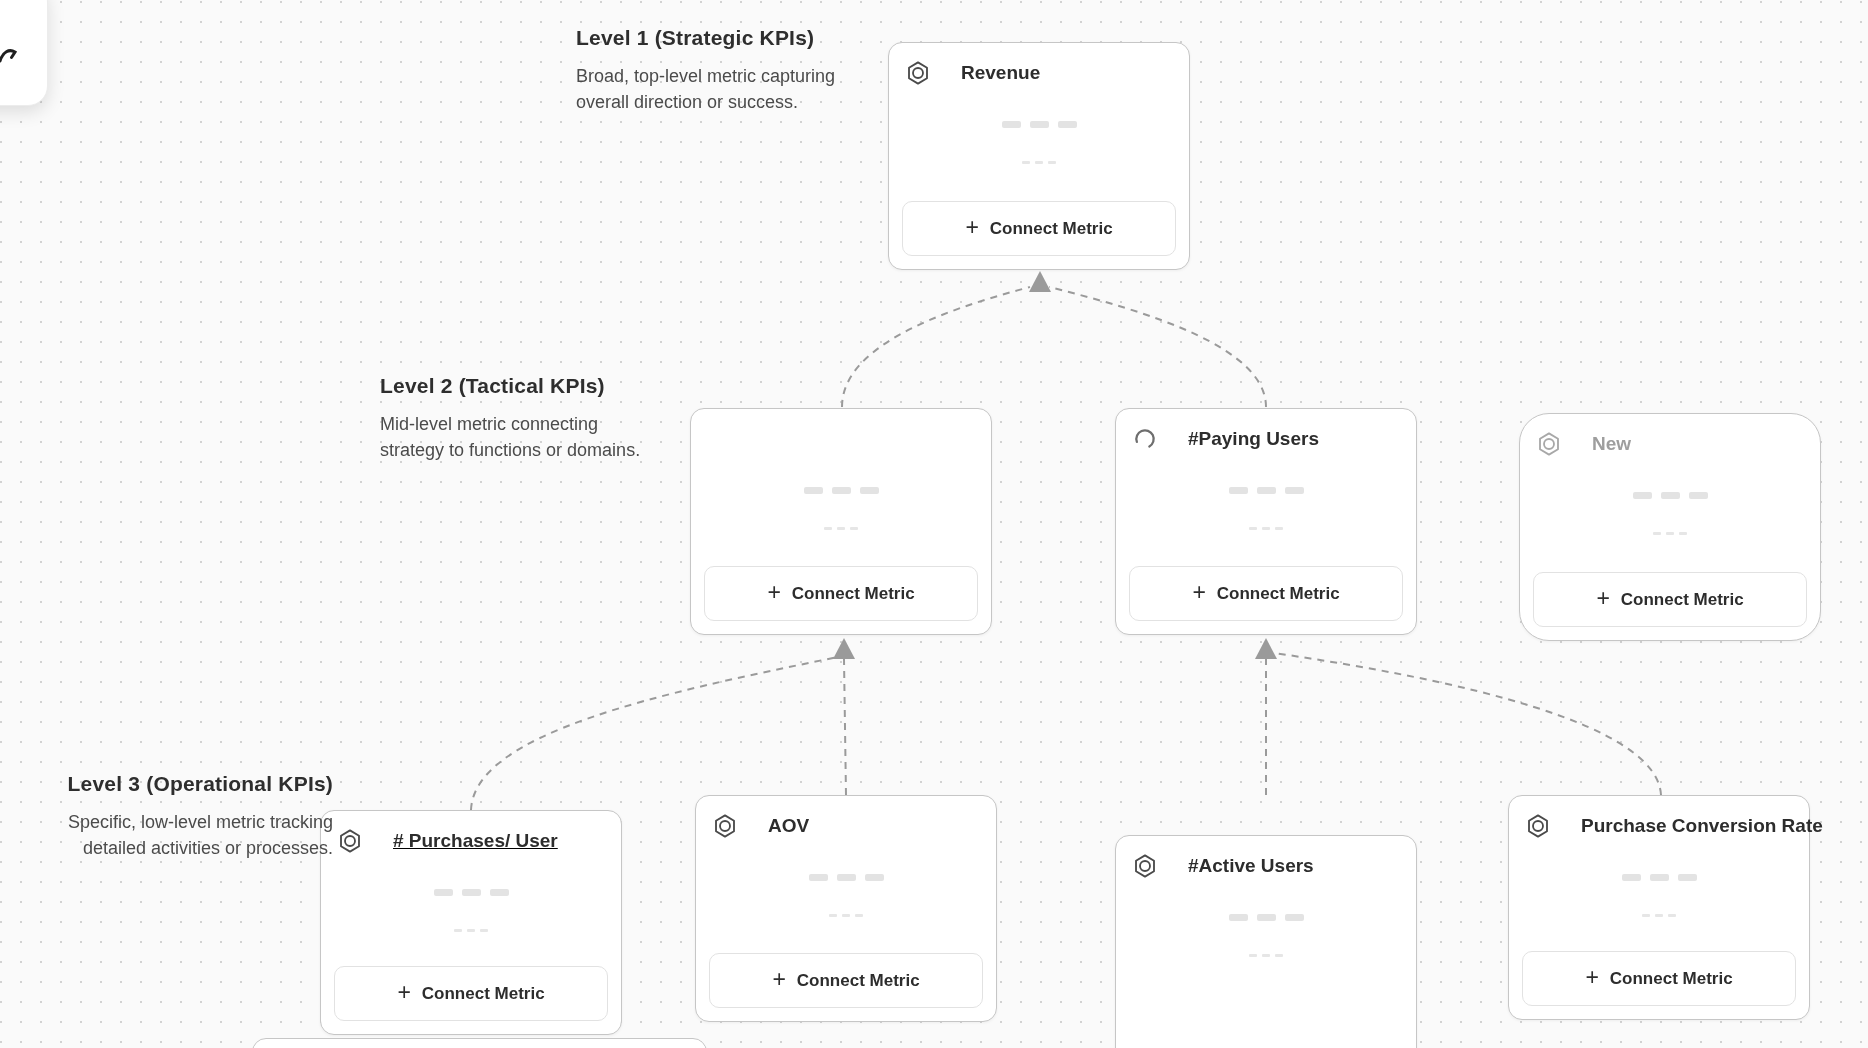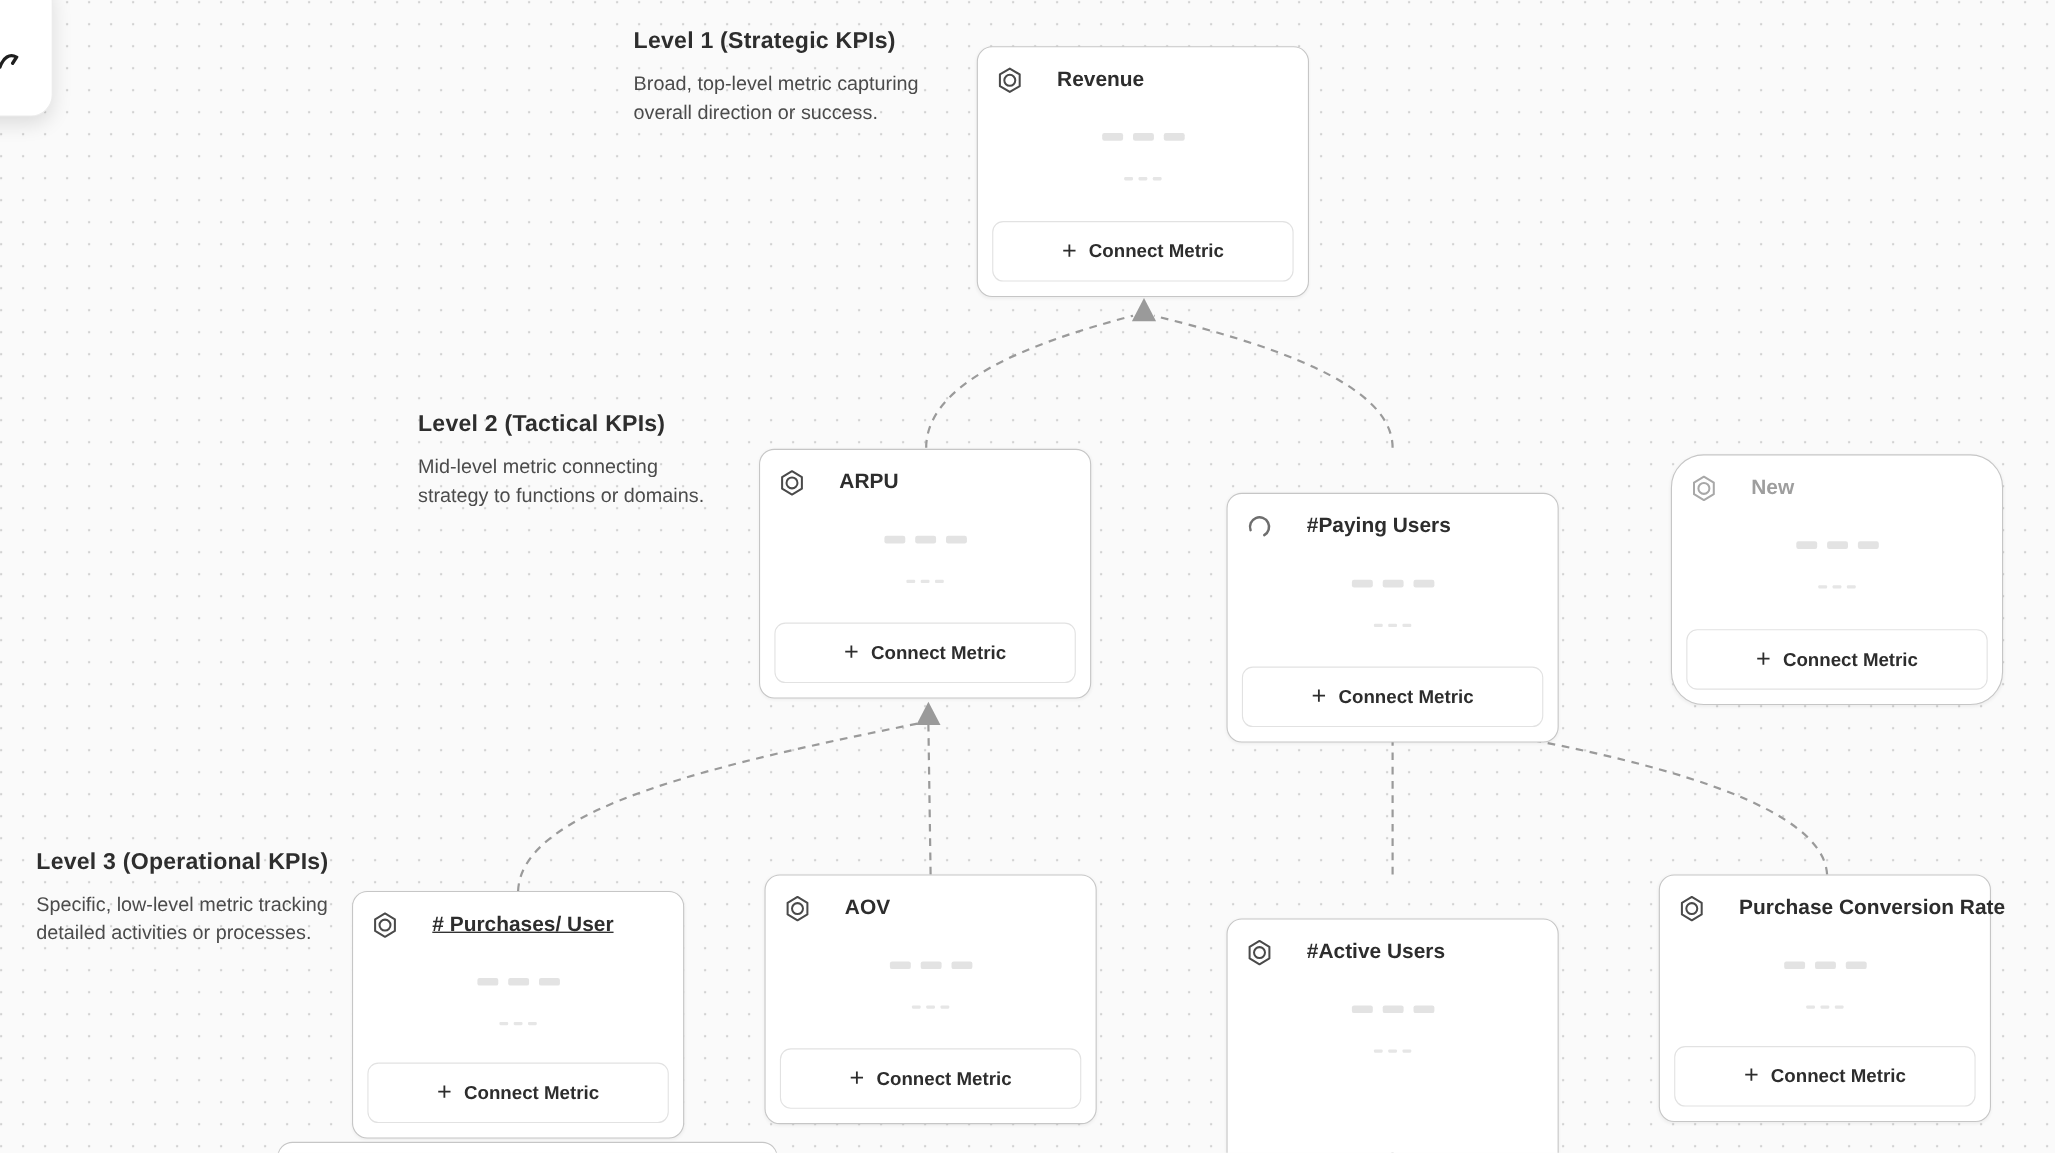--- a/index.html
+++ b/index.html
@@ -14,21 +14,21 @@
     background-image:radial-gradient(circle, #d2d2d2 1.3px, transparent 1.45px);
     background-size:20px 20px;
     background-position:11px 12px;
   }
   
   .level-label{position:absolute;z-index:3;}
   .level-title{font-size:21px;font-weight:700;color:#2e2e2e;letter-spacing:.2px;margin:0 0 13px 0;}
   .level-desc{font-size:18px;color:#4b4b4b;line-height:1.45;white-space:pre-line;margin:0;}
   #level1{left:576px;top:26px;width:300px;}
   #level2{left:380px;top:374px;width:300px;}
-  #level3{left:33px;top:772px;width:300px;}
+  #level3{left:33px;top:772px;width:300px;text-align:right;}
   
   #edges{position:absolute;left:0;top:0;z-index:1;pointer-events:none;}
   .edge{fill:none;stroke:#9a9a9a;stroke-width:2;stroke-dasharray:7 6;}
   .arrowhead{fill:#9a9a9a;stroke:none;}
   
   .node{
     position:absolute;z-index:2;width:302px;height:228px;
     background:#ffffff;border:1px solid #c6c6c6;border-radius:14px;
     box-shadow:0 1px 3px rgba(0,0,0,.05);
     box-sizing:border-box;
@@ -45,21 +45,21 @@
   .connect-btn{
     position:absolute;left:13px;right:13px;bottom:13px;height:55px;
     background:#fff;border:1px solid #e2e2e2;border-radius:10px;
     display:flex;align-items:center;justify-content:center;gap:11px;
     font-family:"Liberation Sans", sans-serif;
     font-size:17px;font-weight:600;color:#2d2d2d;cursor:pointer;
   }
   .plus{font-size:23px;font-weight:300;line-height:1;color:#2d2d2d;transform:translateY(-1px);}
   #node-revenue{left:888px;top:42px;}
   #node-arpu{left:690px;top:408px;height:227px;}
-  #node-paying{left:1115px;top:408px;height:227px;margin-top:40px;}
+  #node-paying{left:1115px;top:408px;height:227px;}
   #node-new{left:1519px;top:413px;border-radius:30px;}
   #node-purchases{left:320px;top:810px;height:225px;text-decoration:underline;}
   #node-aov{left:695px;top:795px;height:227px;}
   #node-active{left:1115px;top:835px;height:294px;}
   #node-pcr{left:1508px;top:795px;height:225px;}
   
   #floating-toolbar{
     position:absolute;left:-62px;top:-18px;width:108px;height:122px;z-index:4;
     background:#fff;border:1px solid #ececec;border-radius:20px;
     box-shadow:0 6px 18px rgba(0,0,0,.12);
@@ -131,27 +131,20 @@
         <span></span>
         <span></span>
       </div>
     <button class="connect-btn">
       <span class="plus">+</span>
       <span>Connect Metric</span>
     </button>
   </div>
 
   <div class="node" id="node-arpu">
-    <div class="node-header">
-      <svg class="node-icon" viewBox="0 0 24 24">
-        <path d="M12 2.2 L20.3 7.1 V16.9 L12 21.8 L3.7 16.9 V7.1 Z" fill="none" stroke="currentColor" stroke-width="1.7" stroke-linejoin="round"></path>
-        <circle cx="12" cy="12" r="4.6" fill="none" stroke="currentColor" stroke-width="1.7"></circle>
-      </svg>
-      <span class="node-title">ARPU</span>
-    </div>
     <div class="skel-row1">
         <span></span>
         <span></span>
         <span></span>
       </div>
     <div class="skel-row2">
         <span></span>
         <span></span>
         <span></span>
       </div>

